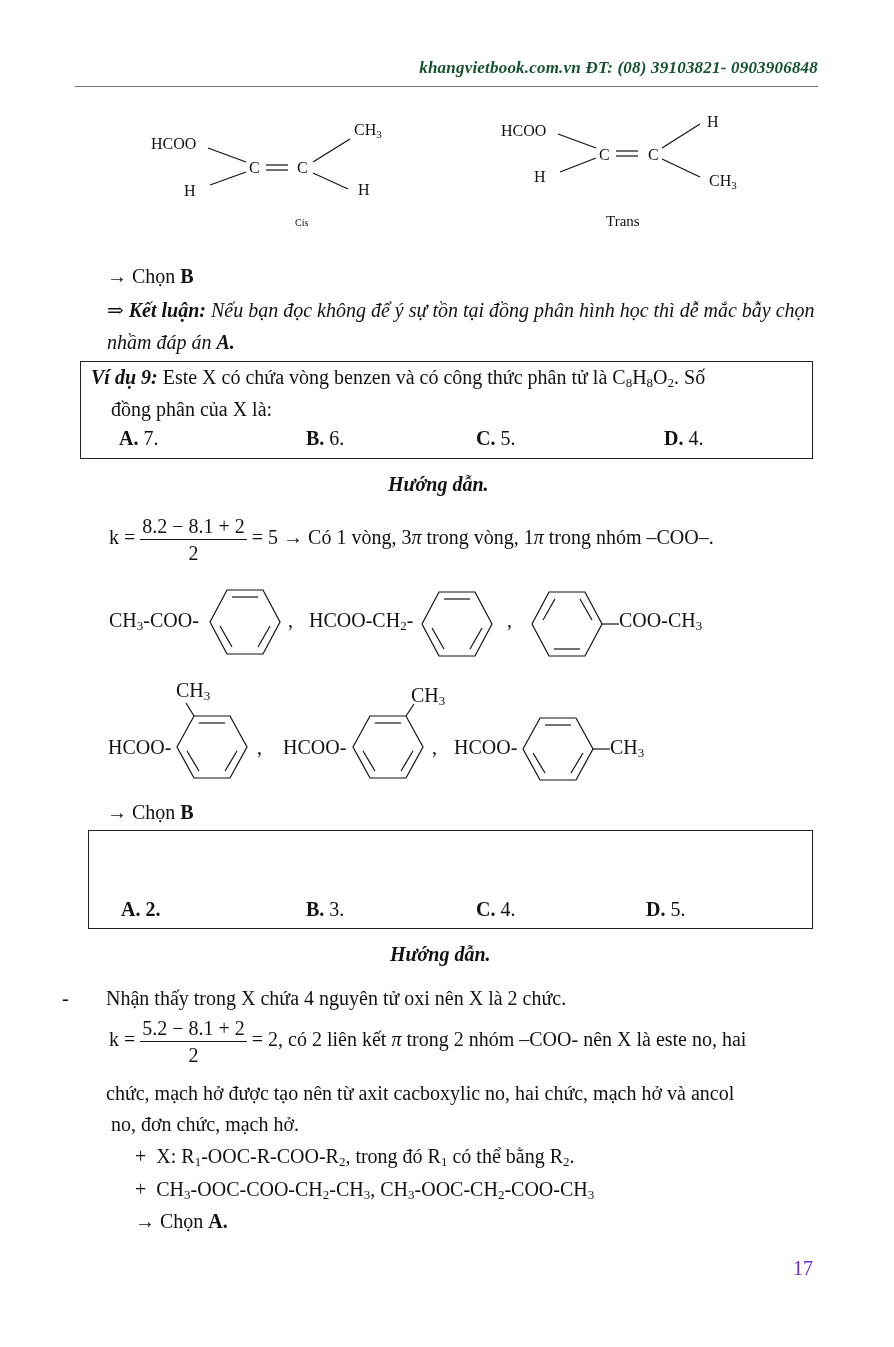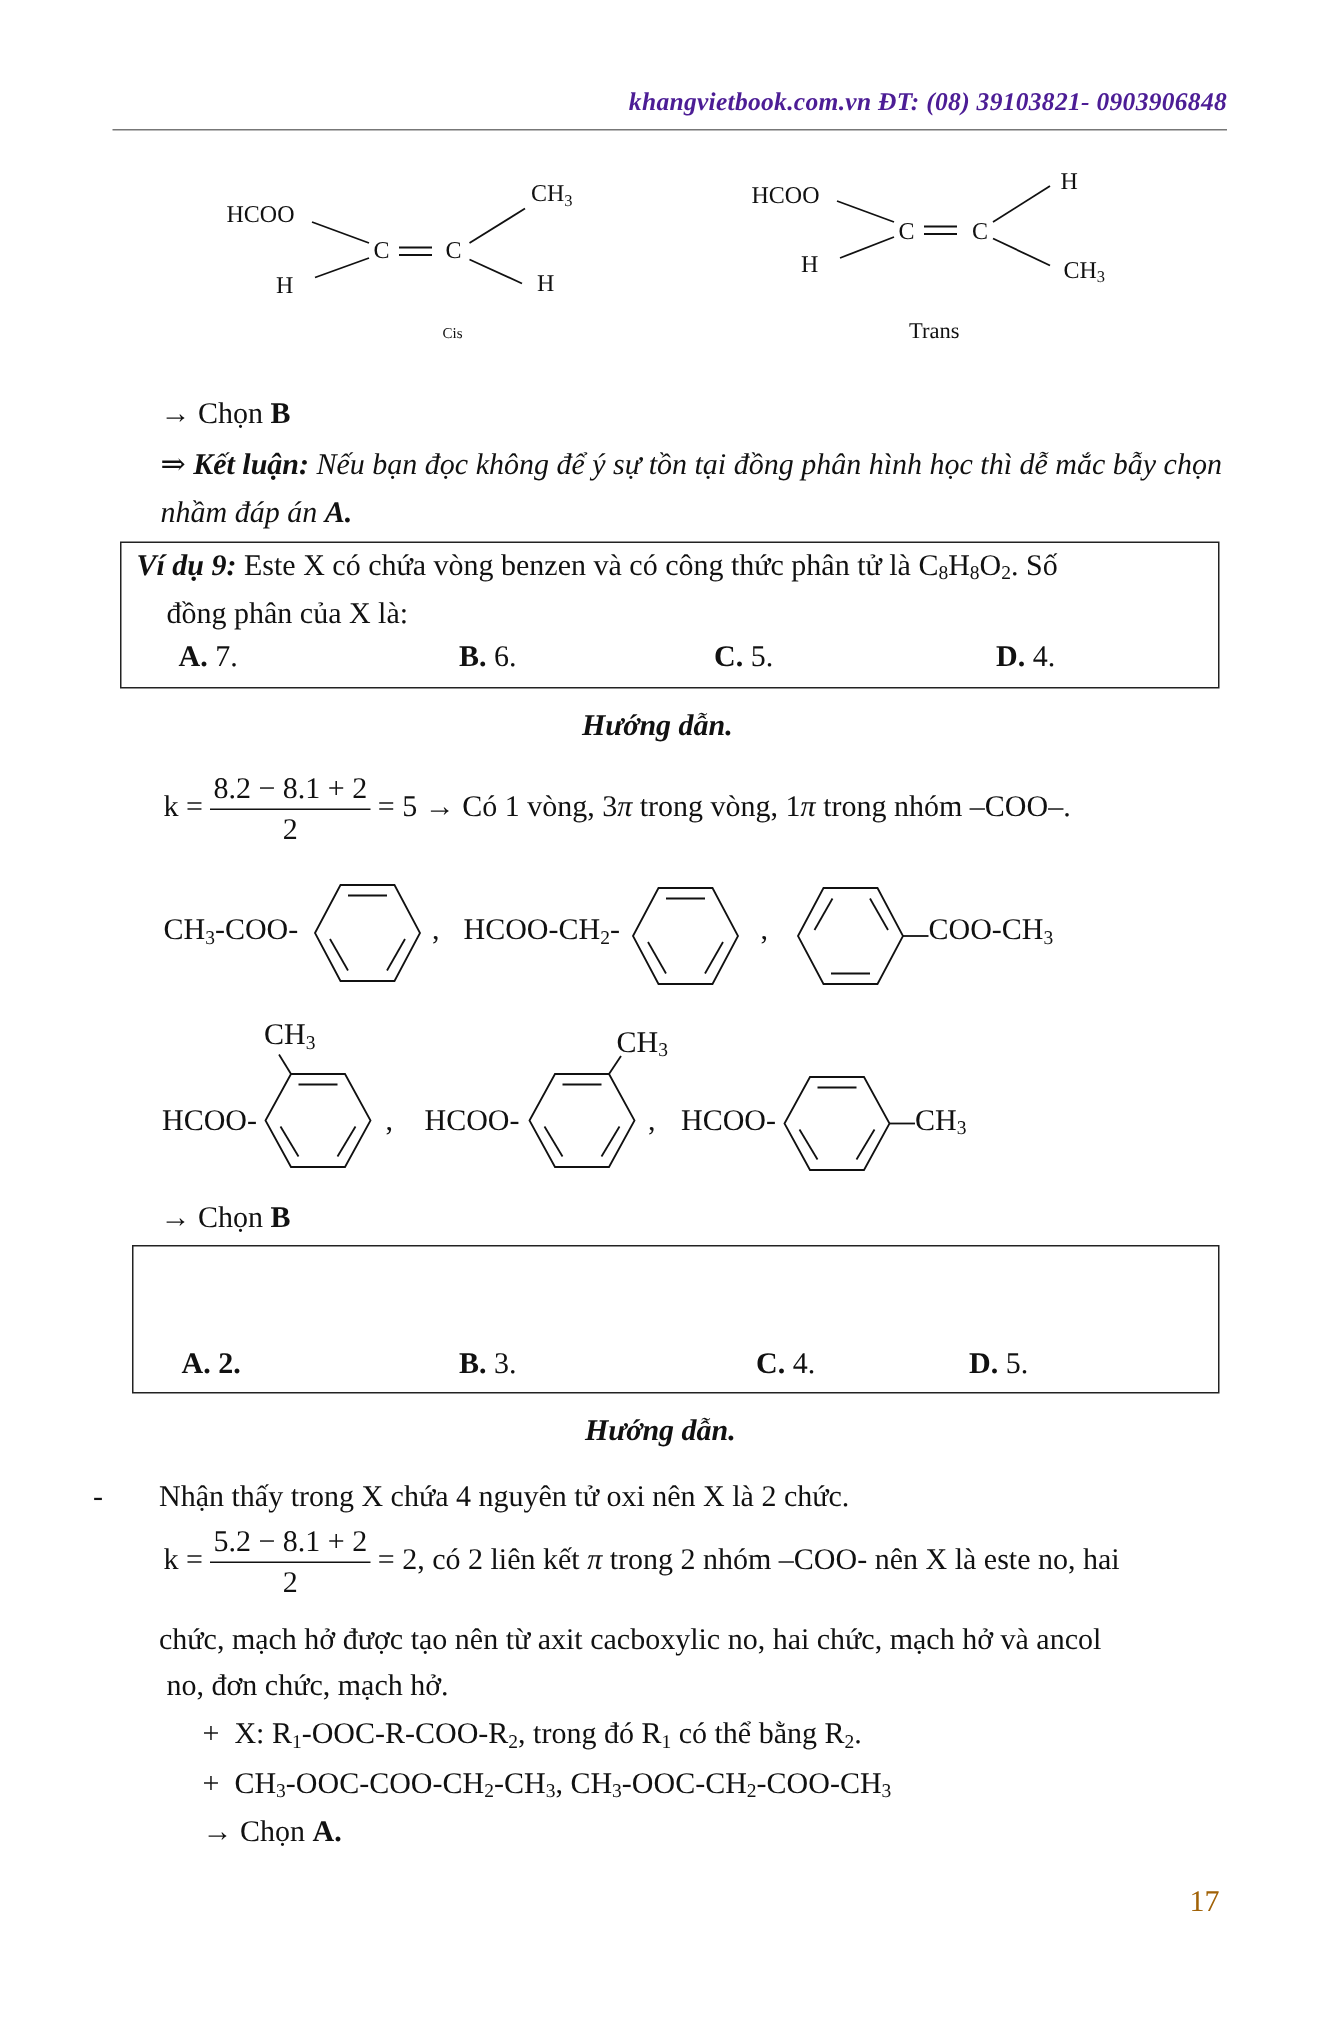--- a/index.html
+++ b/index.html
@@ -1,37 +1,37 @@
 <!DOCTYPE html>
 <html><head>
 <meta charset="utf-8">
 <style>
   html, body { margin: 0; padding: 0; background: #ffffff; }
   body { width: 894px; height: 1347px; position: relative; overflow: hidden;
          font-family: "Liberation Serif", "DejaVu Serif", serif; color: #111; }
   .abs { position: absolute; }
   .header { position: absolute; left: 75px; top: 58px; width: 743px; height: 28px;
             border-bottom: 1.5px solid #777; text-align: right; }
-  .header span { font-style: italic; font-weight: bold; font-size: 17px; color: #4c1d95; letter-spacing: 0.2px; }
+  .header span { font-style: italic; font-weight: bold; font-size: 17px; color: #14532d; letter-spacing: 0.2px; }
   .t20 { font-size: 20px; line-height: 32px; }
   .b { font-weight: bold; }
   .i { font-style: italic; }
   sub { font-size: 13px; vertical-align: -3px; line-height: 0; }
   .box { position: absolute; border: 1.3px solid #222; }
   .opt { position: absolute; font-size: 20px; }
   .chem { font-size: 16px; }
   .chem sub { font-size: 11px; vertical-align: -3px; }
   .mol { font-size: 20px; }
   .mol sub { font-size: 13px; }
   .frac { display: inline-block; vertical-align: middle; text-align: center; }
   .frac .num { display: block; border-bottom: 1.2px solid #111; padding: 0 2px; line-height: 26px; }
   .frac .den { display: block; line-height: 26px; }
   svg { position: absolute; overflow: visible; }
   svg line, svg polygon { stroke: #111; stroke-width: 1.2; fill: none; }
-  .pagenum { position: absolute; left: 793px; top: 1257px; font-size: 20px; color: #a16207; text-align: center; }
+  .pagenum { position: absolute; left: 793px; top: 1257px; font-size: 20px; color: #6d28d9; text-align: center; }
 </style>
 </head>
 <body>
 
 <div class="header">
   <span>khangvietbook.com.vn  ĐT: (08) 39103821- 0903906848</span>
 </div>
 
 <div>
   <span class="abs chem" style="left:151px;top:135px;">HCOO</span>
@@ -152,21 +152,21 @@
   </svg>
 </div>
 
 <div class="abs t20" style="left:107px;top:796px;">
   <span>→</span><span> Chọn </span><span class="b">B</span>
 </div>
 
 <div class="box" style="left:88px;top:830px;width:723px;height:97px;">
   <div class="opt" style="left:32px;top:67px;"><span class="b">A.</span><span class="b"> 2.</span></div>
   <div class="opt" style="left:217px;top:67px;"><span class="b">B.</span><span> 3.</span></div>
-  <div class="opt" style="left:387px;top:67px;margin-left:28px;"><span class="b">C.</span><span> 4.</span></div>
+  <div class="opt" style="left:387px;top:67px;"><span class="b">C.</span><span> 4.</span></div>
   <div class="opt" style="left:557px;top:67px;"><span class="b">D.</span><span> 5.</span></div>
 </div>
 
 <div class="abs t20 b i" style="left:390px;top:938px;">Hướng dẫn.</div>
 <div class="abs t20" style="left:62px;top:982px;">-</div>
 <div class="abs t20" style="left:106px;top:982px;text-align:right;">Nhận thấy trong X chứa 4 nguyên tử oxi nên X là 2 chức.</div>
 <div class="abs t20" style="left:109px;top:1015px;white-space:nowrap;">
   <span>k =</span>
   <span class="frac"><span class="num">5.2 − 8.1 + 2</span><span class="den">2</span></span>
   <span>= 2,  có 2 liên kết </span><span class="i">π</span><span>  trong 2 nhóm –COO- nên X là este no, hai</span>

